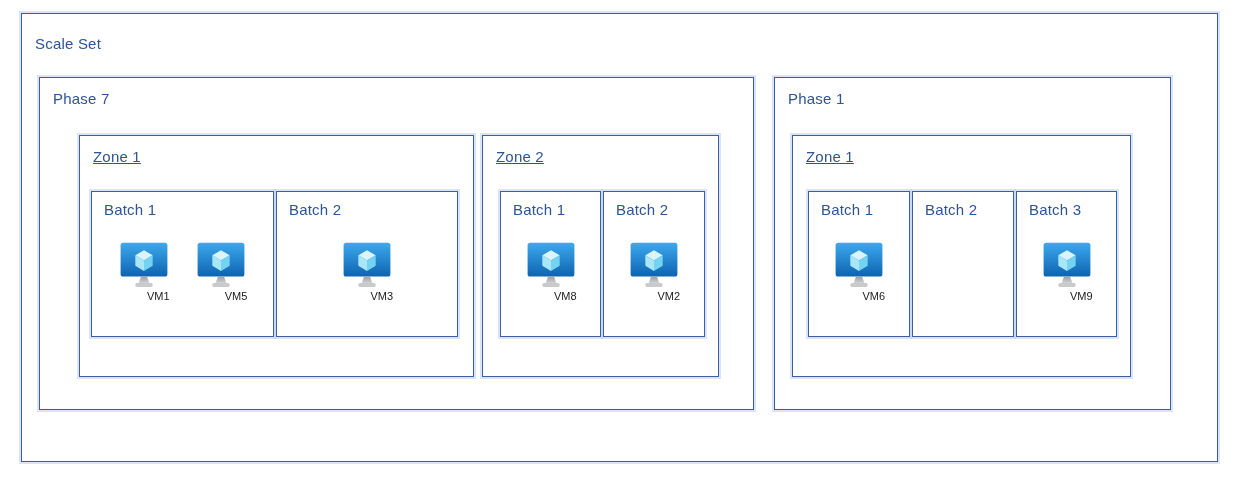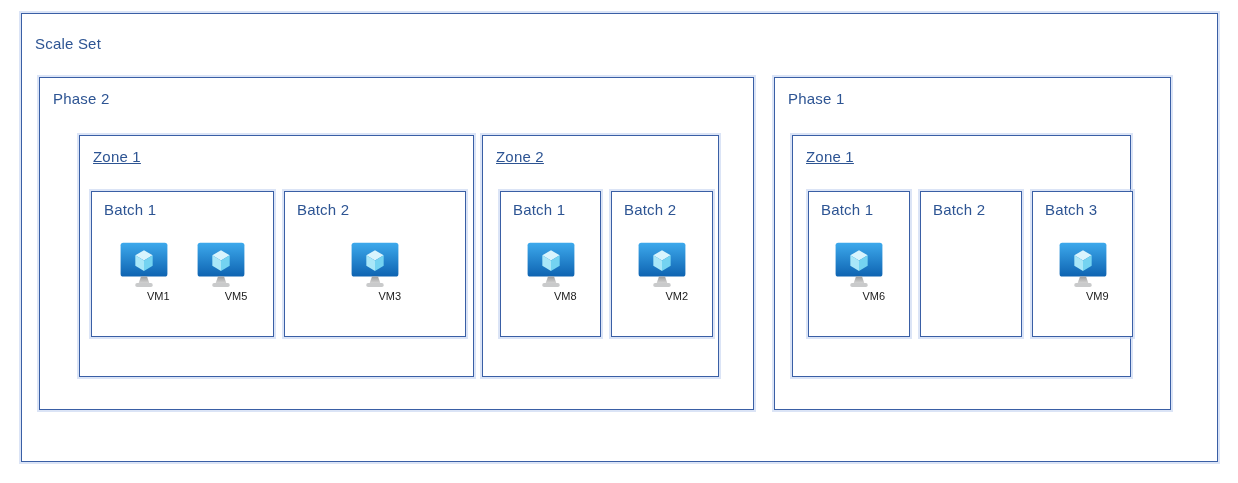--- a/index.html
+++ b/index.html
@@ -26,21 +26,21 @@
   }
   
   .scale-set{position:absolute;left:21px;top:13px;width:1197px;height:449px;}
   .scale-set>.box-label{left:13px;top:21px;}
   .phases{position:absolute;left:17px;top:63px;display:flex;gap:20px;}
   .phase{height:333px;}
   .phase>.box-label{left:13px;top:12px;}
   .zones{position:absolute;top:57px;display:flex;gap:8px;}
   .zone{height:242px;}
   .zone>.box-label{left:13px;top:12px;text-decoration:underline;}
-  .batches{position:absolute;top:55px;display:flex;gap:10px;}
+  .batches{position:absolute;top:55px;display:flex;gap:2px;}
   .batch{height:146px;}
   .batch>.box-label{left:12px;top:9px;font-size:15px;}
   .vms{
     position:absolute;left:0;right:0;top:47px;
     display:flex;justify-content:space-evenly;align-items:flex-start;
   }
   .vm{display:flex;flex-direction:column;align-items:flex-end;}
   .vm-icon{display:block;line-height:0;}
   .vm-label{
     font-size:11px;
@@ -66,21 +66,21 @@
 </svg>
 
 <div class="canvas">
 
   <div class="box scale-set">
     <div class="box-label">Scale Set</div>
 
     <div class="phases">
 
       <div class="box phase" style="width:715px">
-        <div class="box-label">Phase 2</div>
+        <div class="box-label">Phase 7</div>
 
         <div class="zones" style="left:39px">
 
           <div class="box zone" style="width:395px">
             <div class="box-label">Zone 1</div>
             <div class="batches" style="left:11px">
 
               <div class="box batch" style="width:183px">
                 <div class="box-label">Batch 1</div>
                 <div class="vms">

